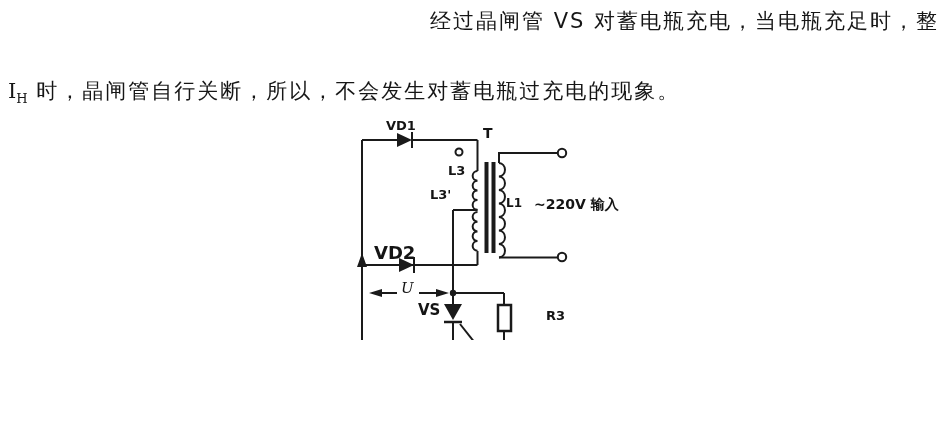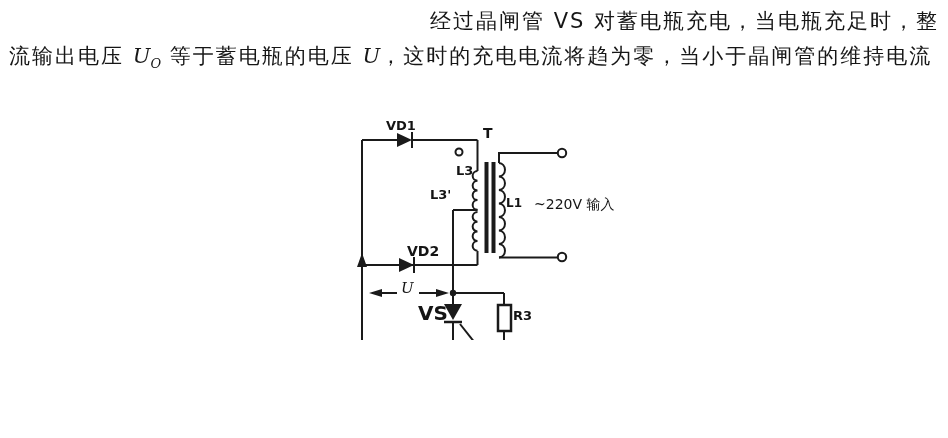--- a/index.html
+++ b/index.html
@@ -28,24 +28,24 @@
 </style>
 </head>
 <body>
 
 <div id="page">
 
   <div class="tline" style="left:430px;top:7px;">
     <span>经过晶闸管 VS 对蓄电瓶充电，当电瓶充足时，整</span>
   </div>
 
-  <div class="tline" style="left:9px;top:42px;">
-    <span>流输出电压 </span><span class="var"><span>U</span><sub>O</sub></span><span> 等于蓄电瓶的电压 </span><span class="var">U</span><span>，这时的充电电流将趋为零，当小于晶闸管的维持电流</span>
+
+  <div class="tline" style="left:8px;top:77px;">
+    <span class="varu"><span>I</span><sub>H</sub></span><span> 时，晶闸管自行关断，所以，不会发生对蓄电瓶过充电的现象。</span>
   </div>
-
 
   <svg width="948" height="438" viewBox="0 0 948 438">
 
     <g>
       <path class="wire" d="M362,140 V383"></path>
     </g>
 
     <g>
       <path class="wire" d="M362,140 H397"></path>
       <polygon class="solid" points="397,133 397,147 412,140"></polygon>
@@ -131,29 +131,29 @@
       <path class="wire" style="stroke-width:4" d="M396,410 V423"></path>
       <path class="wire" d="M404,416 H409 M413,416 H418"></path>
       <path class="wire" style="stroke-width:4" d="M422,410 V423"></path>
       <path class="wire" d="M428,402 V430"></path>
       <path class="wire" style="stroke-width:4" d="M434,410 V423"></path>
       <path class="wire" d="M437,416 H453 M453,416 V391"></path>
     </g>
   </svg>
 
   <div class="clabel b" style="left:386px;top:119px;font-size:13px;">VD1</div>
-  <div class="clabel b" style="left:407px;top:244px;font-size:14px;">VD2</div>
+  <div class="clabel b" style="left:374px;top:244px;font-size:18px;">VD2</div>
   <div class="clabel b" style="left:483px;top:126px;font-size:14px;">T</div>
-  <div class="clabel b" style="left:448px;top:164px;font-size:13px;margin-left:8px;">L3</div>
+  <div class="clabel b" style="left:448px;top:164px;font-size:13px;">L3</div>
   <div class="clabel b" style="left:430px;top:188px;font-size:13px;">L3'</div>
   <div class="clabel b" style="left:506px;top:197px;font-size:12px;">L1</div>
-  <div class="clabel" style="left:534px;top:197px;font-size:14px;font-weight:400;">~220V 输入</div>
+  <div class="clabel" style="left:534px;top:197px;font-size:14px;font-weight:700;">~220V 输入</div>
   <div class="clabel ser" style="left:401px;top:281px;font-size:15px;">U</div>
-  <div class="clabel b" style="left:418px;top:303px;font-size:20px;">VS</div>
-  <div class="clabel b" style="left:513px;top:309px;font-size:13px;">R3</div>
+  <div class="clabel b" style="left:418px;top:303px;font-size:15px;">VS</div>
+  <div class="clabel b" style="left:513px;top:309px;font-size:13px;padding-left:33px;">R3</div>
   <div class="clabel" style="left:368px;top:368px;font-size:16px;">−</div>
   <div class="clabel" style="left:440px;top:366px;font-size:16px;">+</div>
   <div class="clabel ser" style="left:398px;top:376px;font-size:18px;"><span>U</span><sub style="font-size:0.65em;">O</sub></div>
 
   <div>
     <div class="wm wm-brand" style="left:710px;top:390px;">21ic</div>
     <div class="wm wm-cn" style="left:836px;top:390px;">电子网</div>
     <div class="wm wm-tld" style="left:822px;top:406px;">.com</div>
   </div>
 

